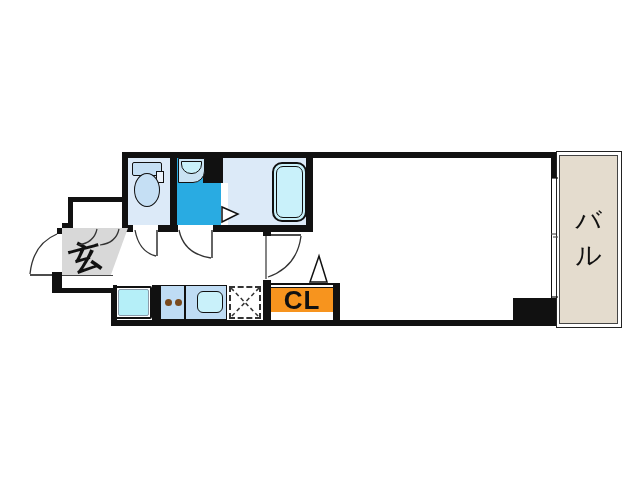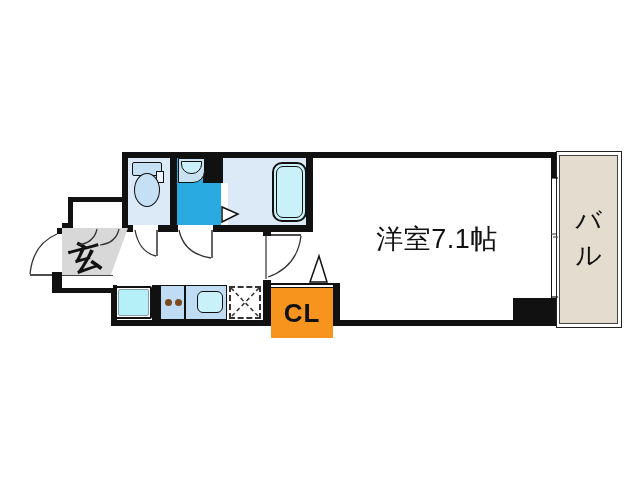--- a/index.html
+++ b/index.html
@@ -108,25 +108,24 @@
   </div>
   <div class="abs" id="kitchen-counter" style="left:160px;top:285px;width:67px;height:35px;">
     <div class="divider-line" style="left:23px;top:0;width:1.5px;height:100%;"></div>
     <div class="burner-dot" style="left:4px;top:13px;"></div>
     <div class="burner-dot" style="left:14px;top:13px;"></div>
   </div>
   <div class="fixture" id="kitchen-sink" style="left:197px;top:291px;width:26px;height:22px;"></div>
   <div class="abs" id="fridge-space" style="left:229px;top:286px;width:32px;height:33px;"></div>
 
   <div class="abs" style="left:271px;top:283px;width:62px;height:2px;background:#111;"></div>
-  <div class="abs" id="closet-box" style="left:271px;top:287px;width:62px;height:51px;">
+  <div class="abs" id="closet-box" style="left:271px;top:287px;width:62px;height:25px;">
     <span id="closet-label">CL</span>
   </div>
 
-  <div class="label" id="main-room-label" style="left:337px;top:221px;">洋室7.1帖</div>
 
   <div class="abs" id="balcony-window" style="left:551px;top:178px;width:7px;height:120px;"></div>
 
   <div class="abs" id="balcony-outer" style="left:556px;top:151px;width:66px;height:177px;"></div>
   <div class="abs" id="balcony-inner" style="left:559px;top:155px;width:59px;height:169px;"></div>
   <div class="abs" id="balcony-label" style="left:559px;top:193px;width:59px;height:90px;">
     <span>バ</span>
     <span>ル</span>
   </div>
 

